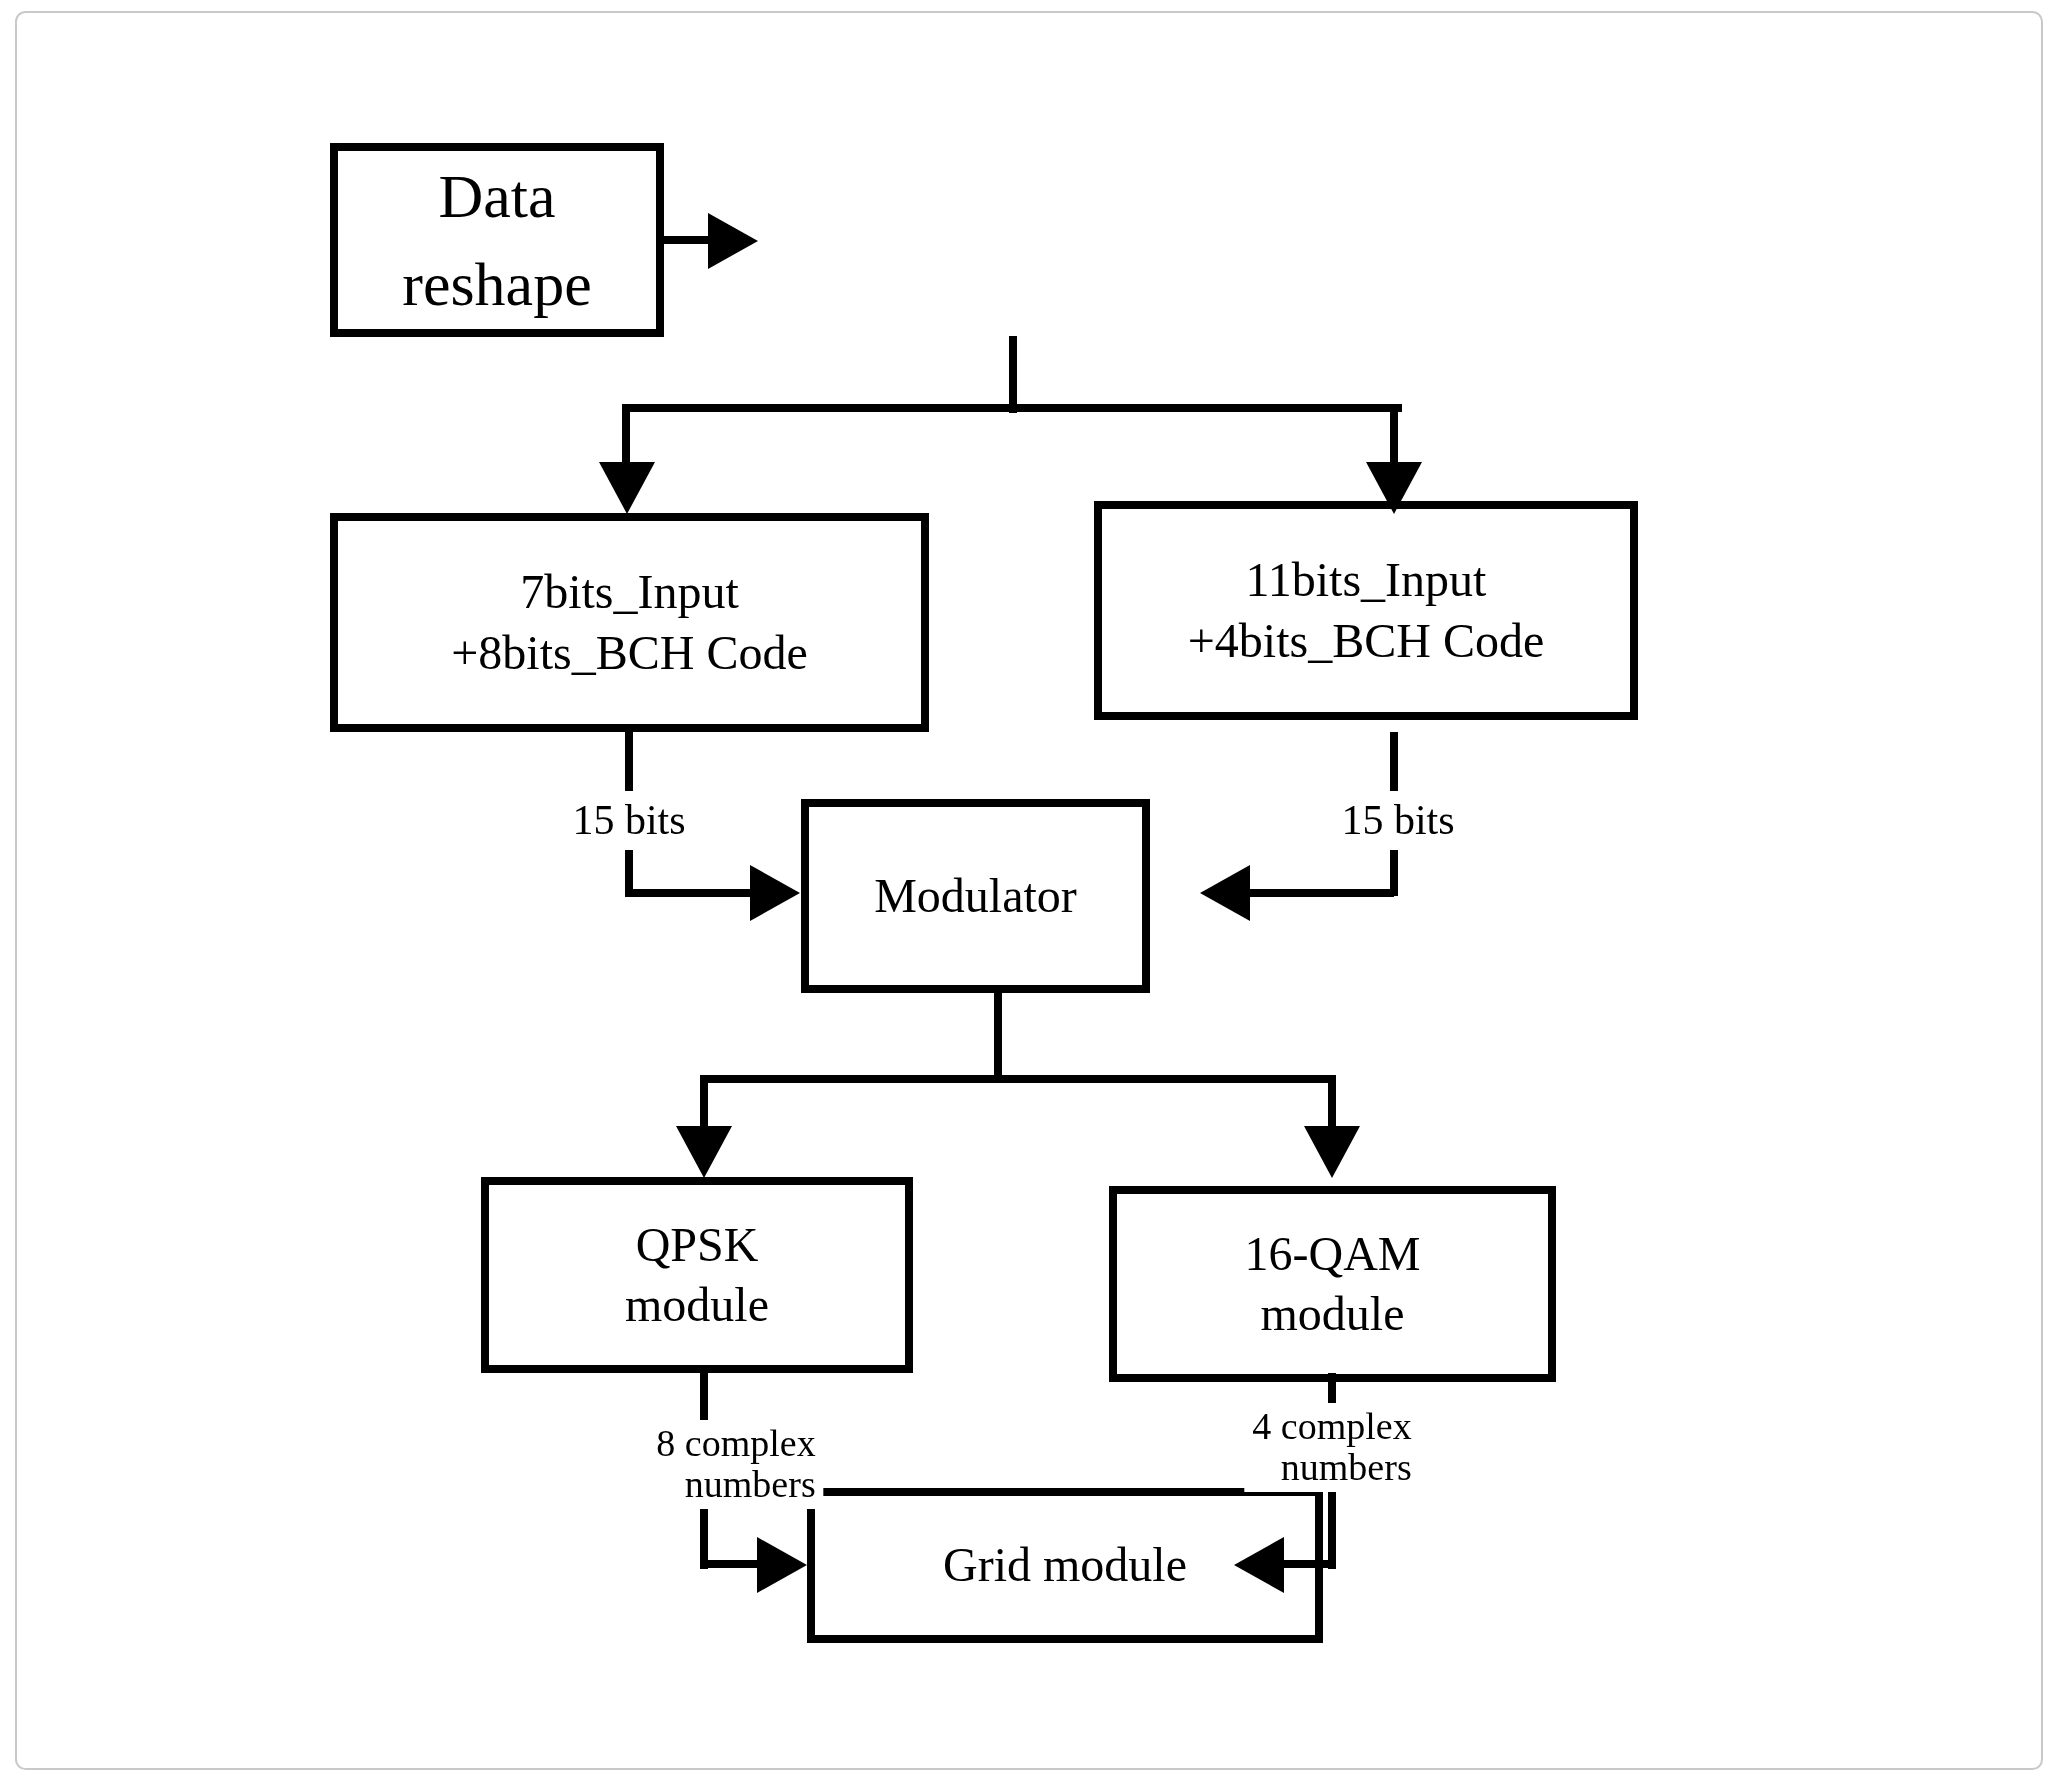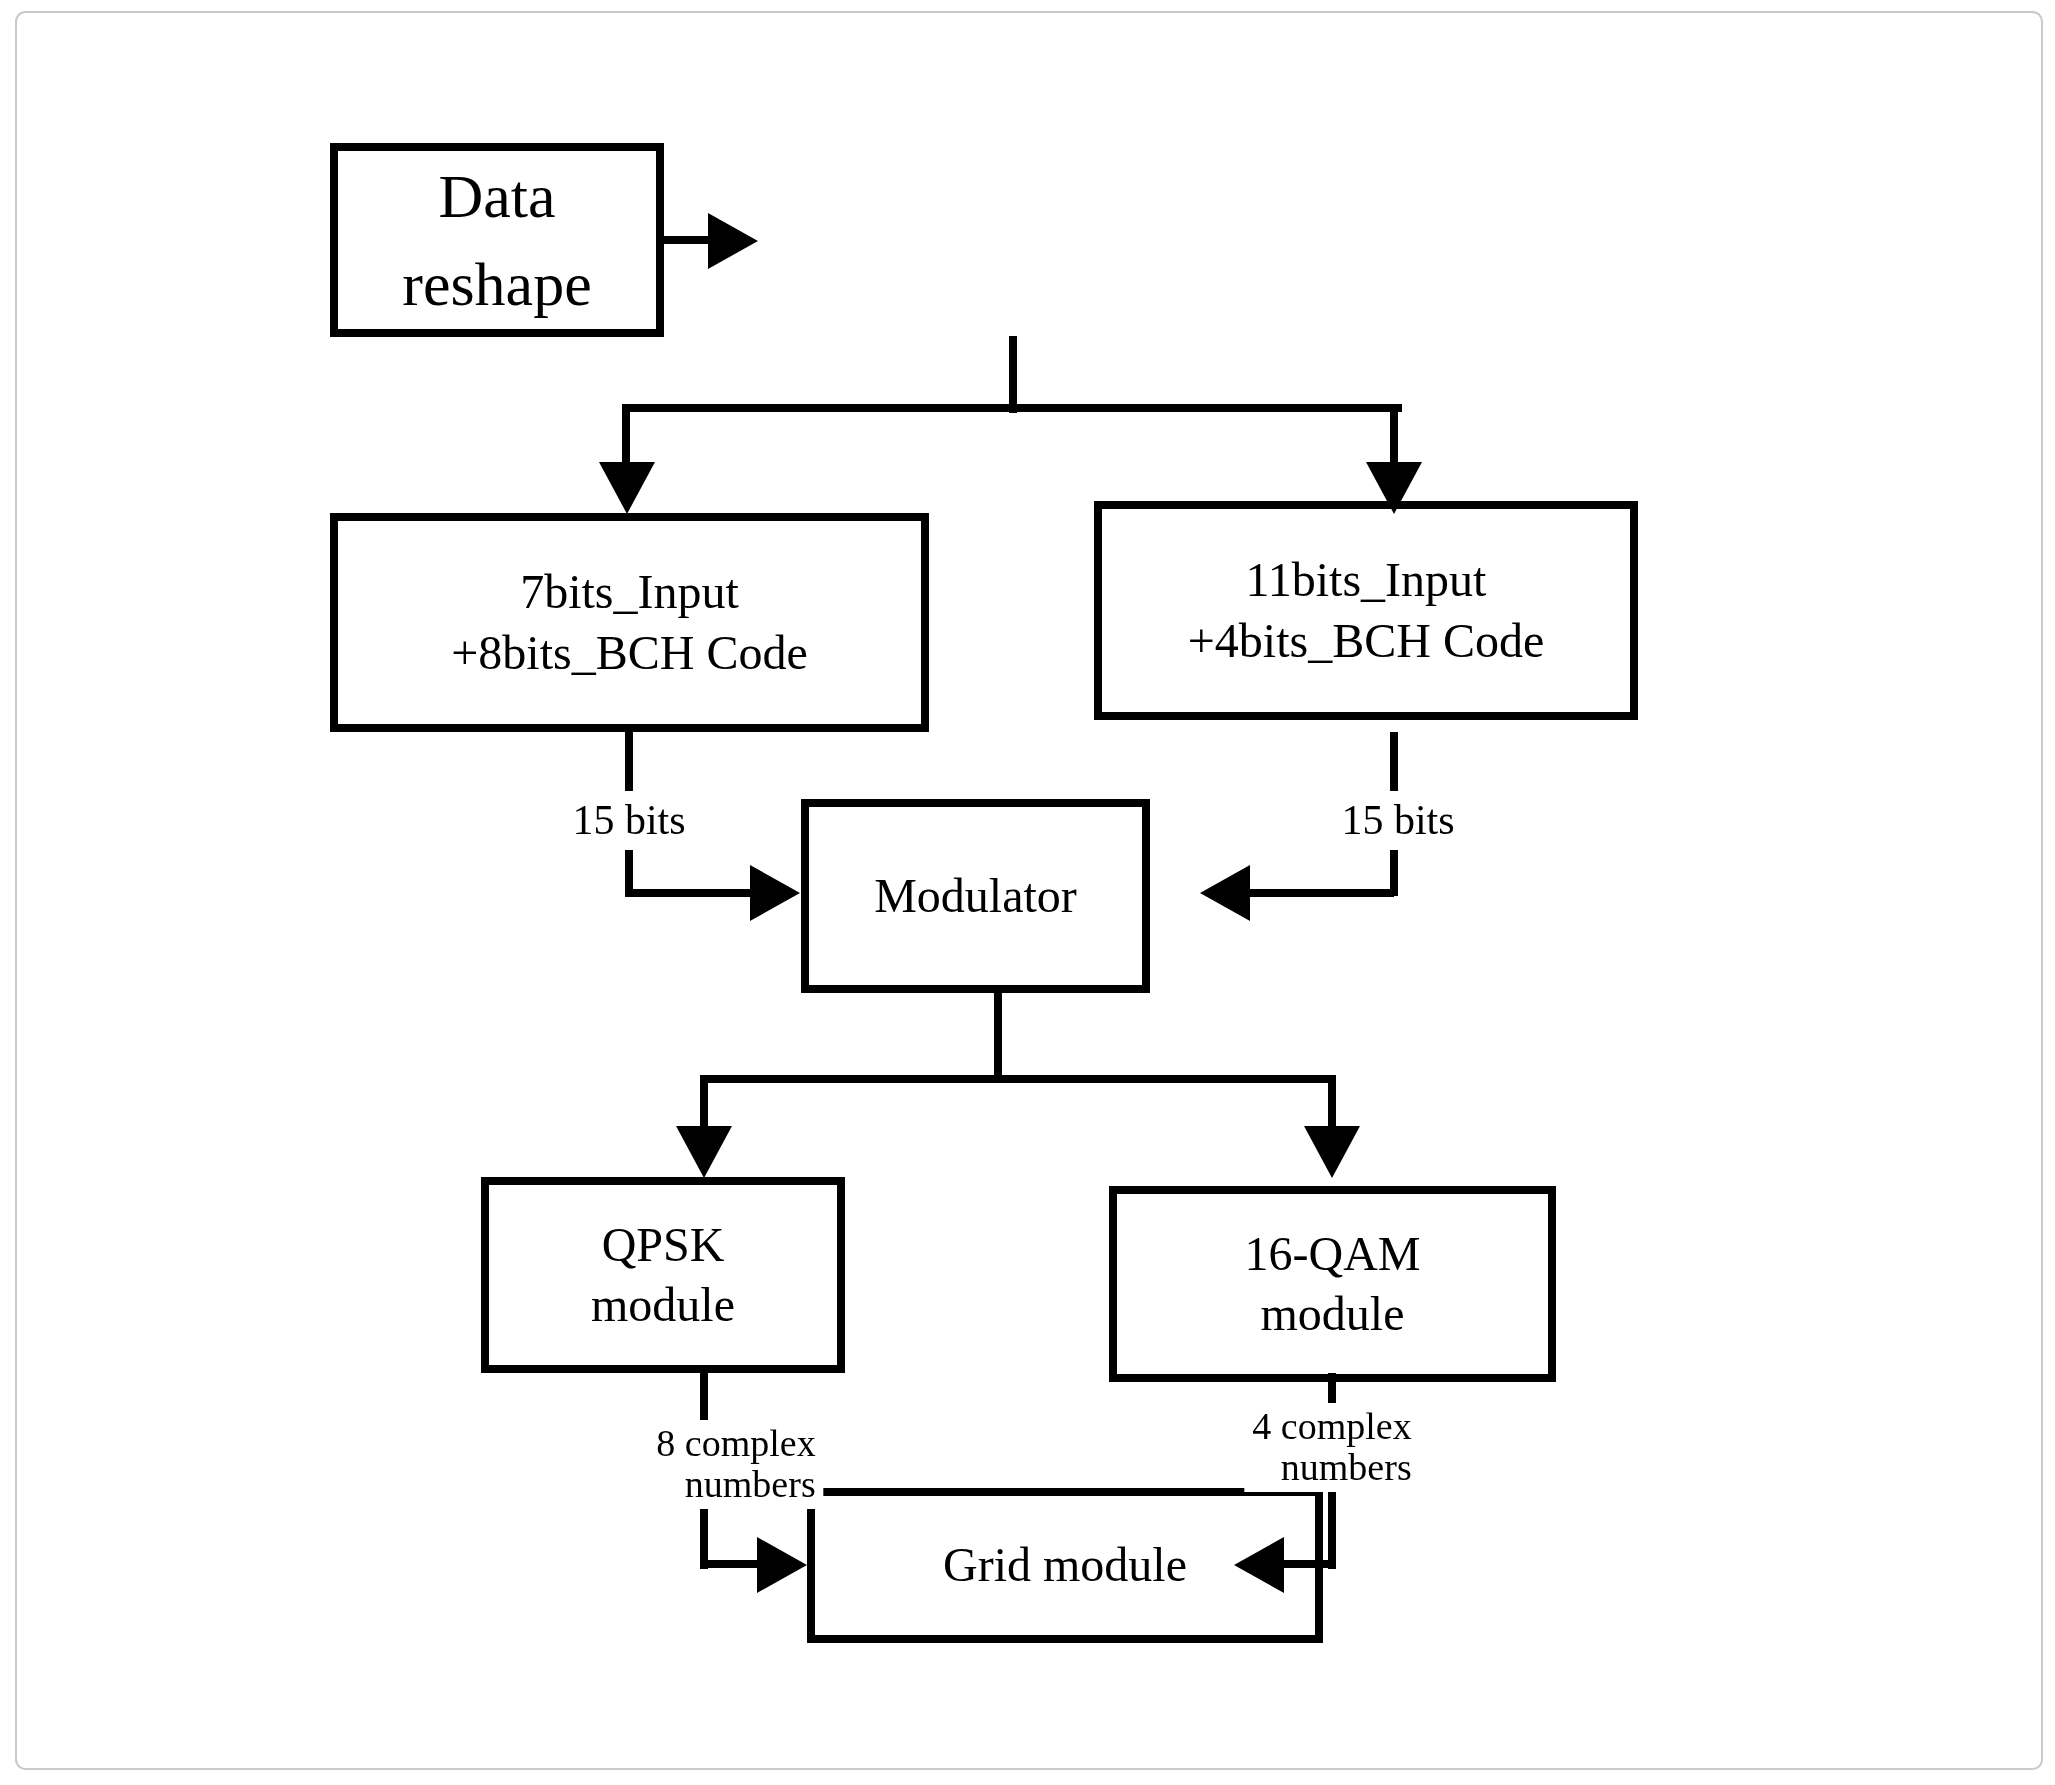--- a/index.html
+++ b/index.html
@@ -94,21 +94,21 @@
 
   <div class="node" style="left:1094px; top:501px; width:544px; height:219px;">
     <div>11bits_Input</div>
     <div>+4bits_BCH Code</div>
   </div>
 
   <div class="node" style="left:801px; top:799px; width:349px; height:194px;">
     <div>Modulator</div>
   </div>
 
-  <div class="node" style="left:481px; top:1177px; width:364px; height:196px;">
+  <div class="node" style="left:481px; top:1177px; width:432px; height:196px;">
     <div>QPSK</div>
     <div>module</div>
   </div>
 
   <div class="node" style="left:1109px; top:1177px; width:447px; height:196px;margin-top:9px;">
     <div>16-QAM</div>
     <div>module</div>
   </div>
 
   <div class="node" style="left:807px; top:1488px; width:516px; height:155px;text-align:right;">

